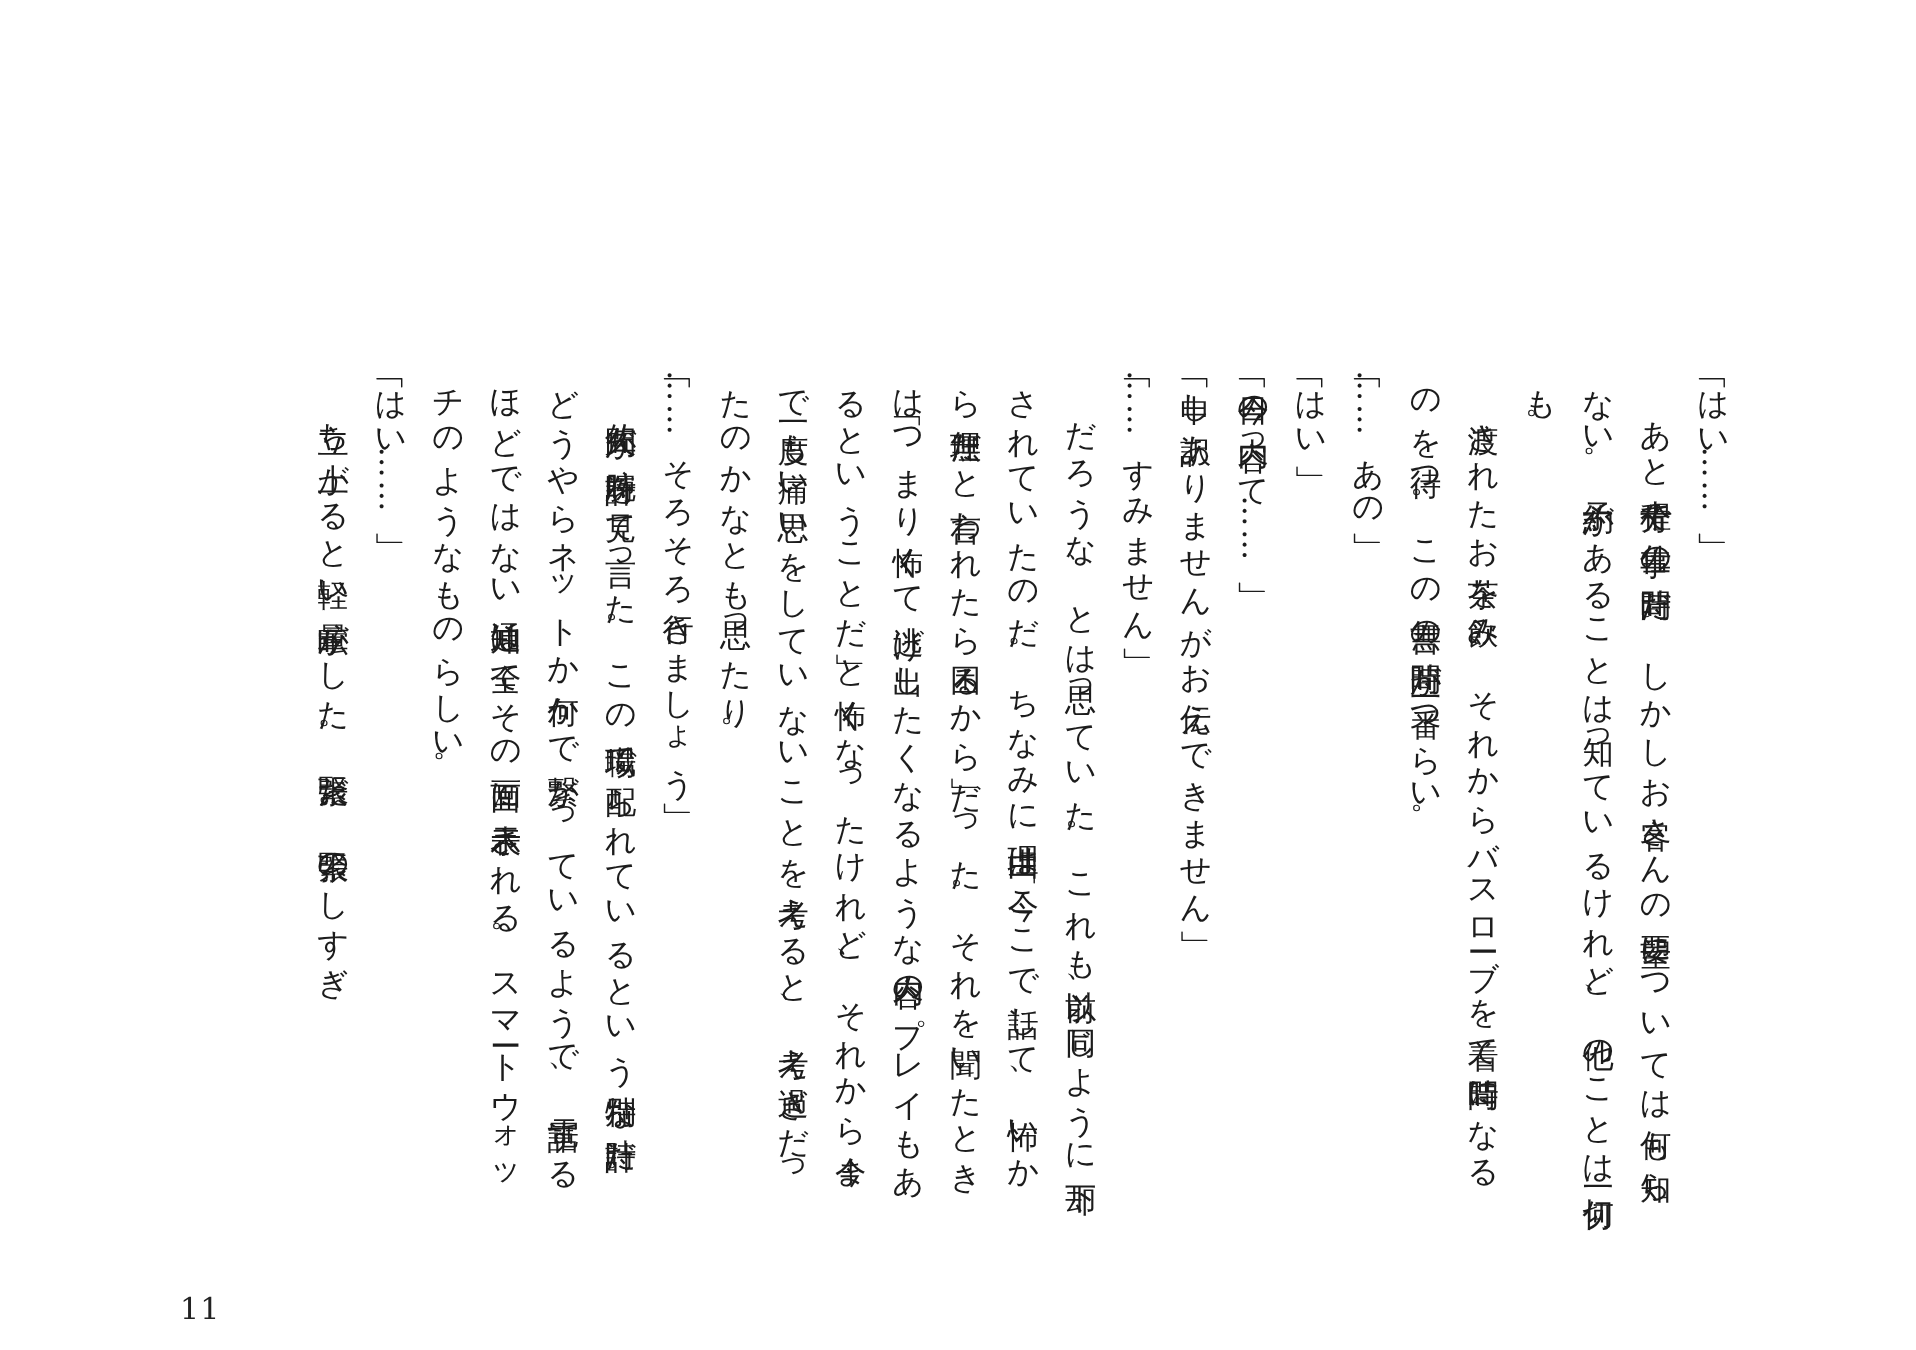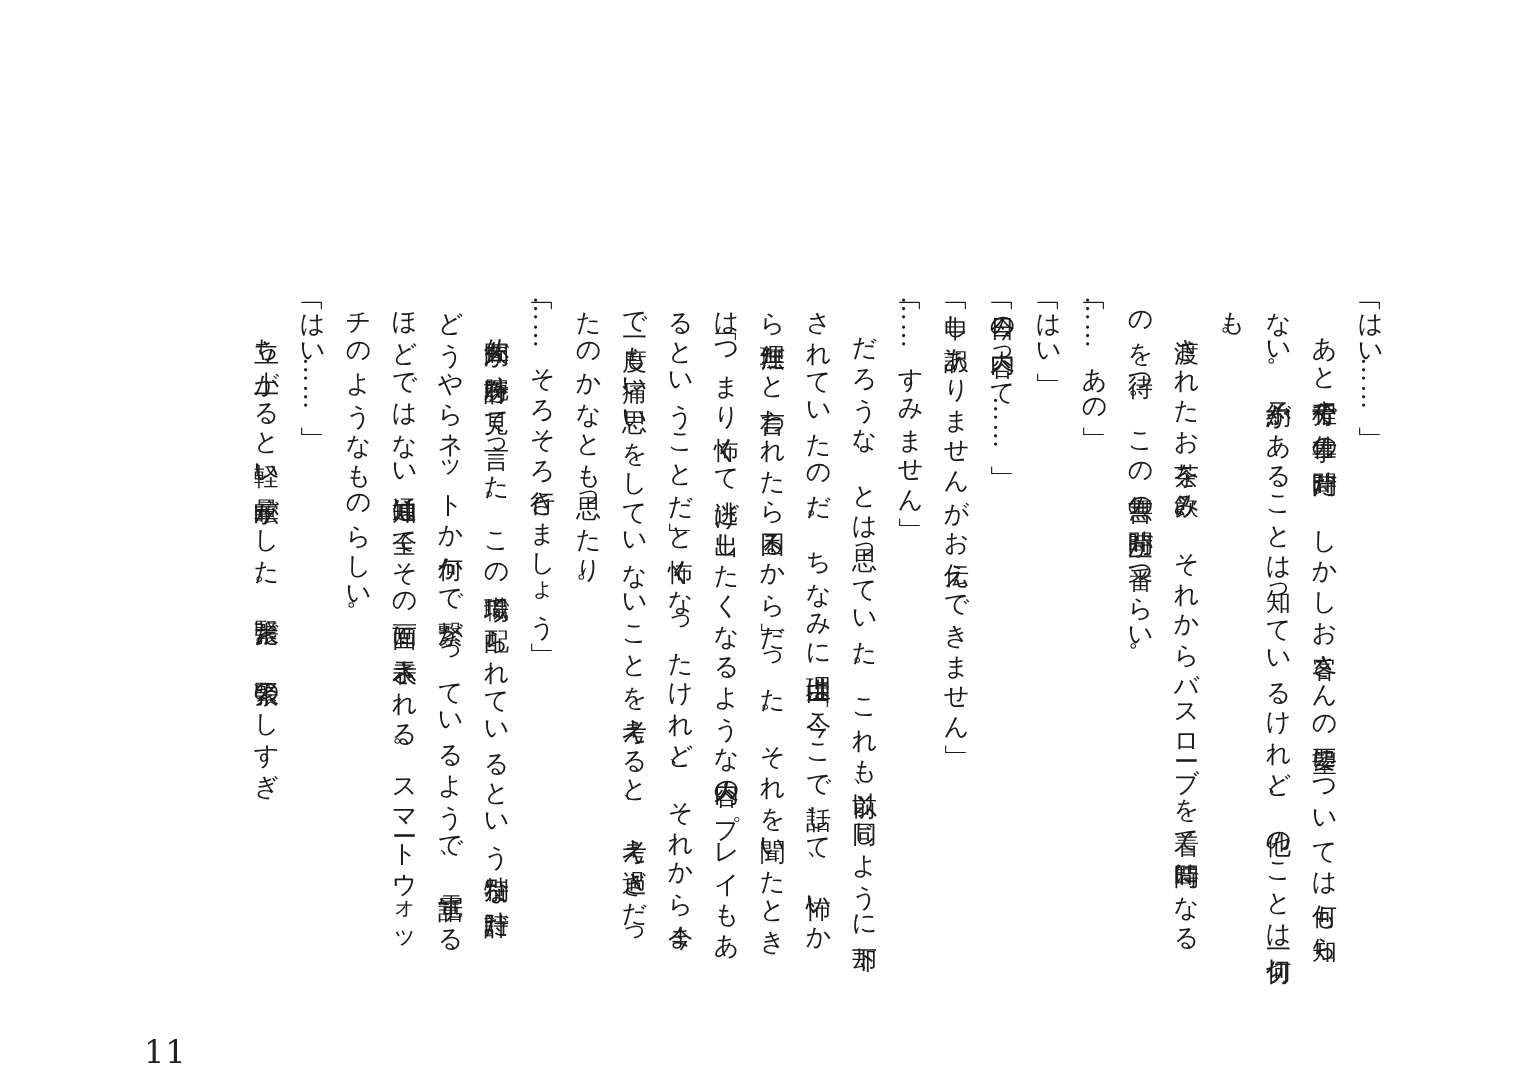--- a/index.html
+++ b/index.html
@@ -32,21 +32,21 @@
     margin: 0;
     padding: 0;
   }
   .para.indent {
     text-indent: 1em;
   }
   .page-number {
     position: absolute;
     left: 144px;
     top: 1033px;
-    font-size: 32px;
+    font-size: 24px;
     color: #222222;
     letter-spacing: 1px;
   }
 </style>
 </head>
 <body>
 
 <div class="page">
   <div class="text-block">
 

